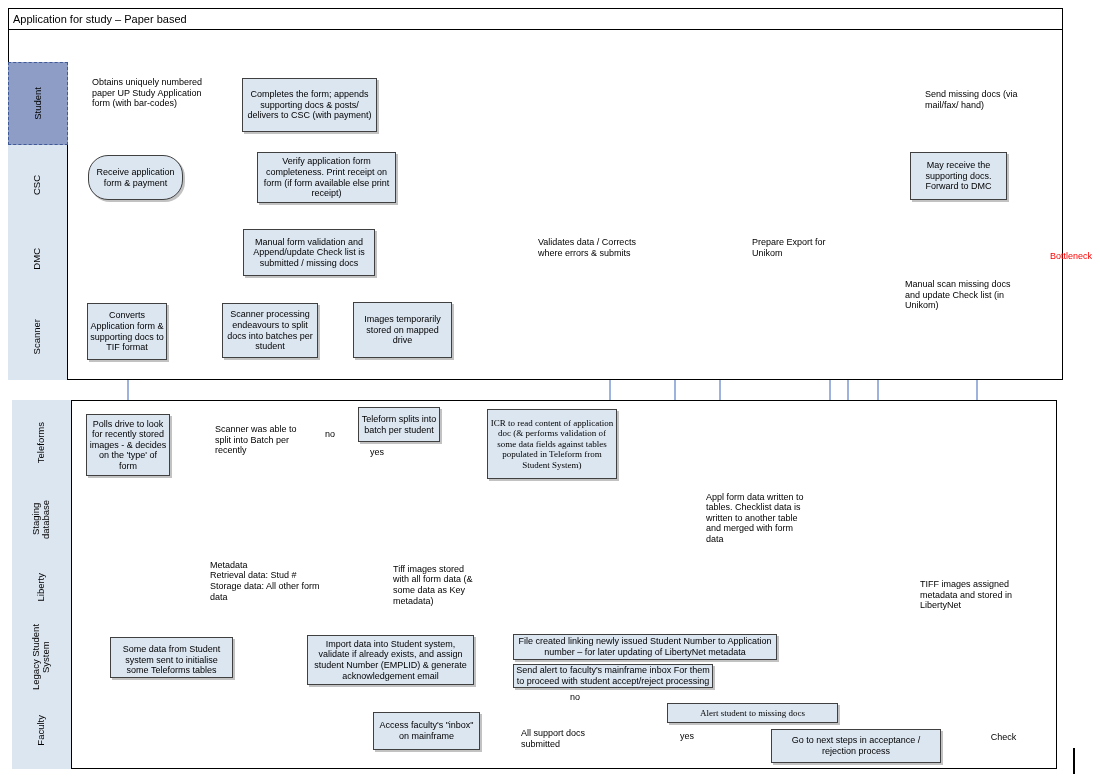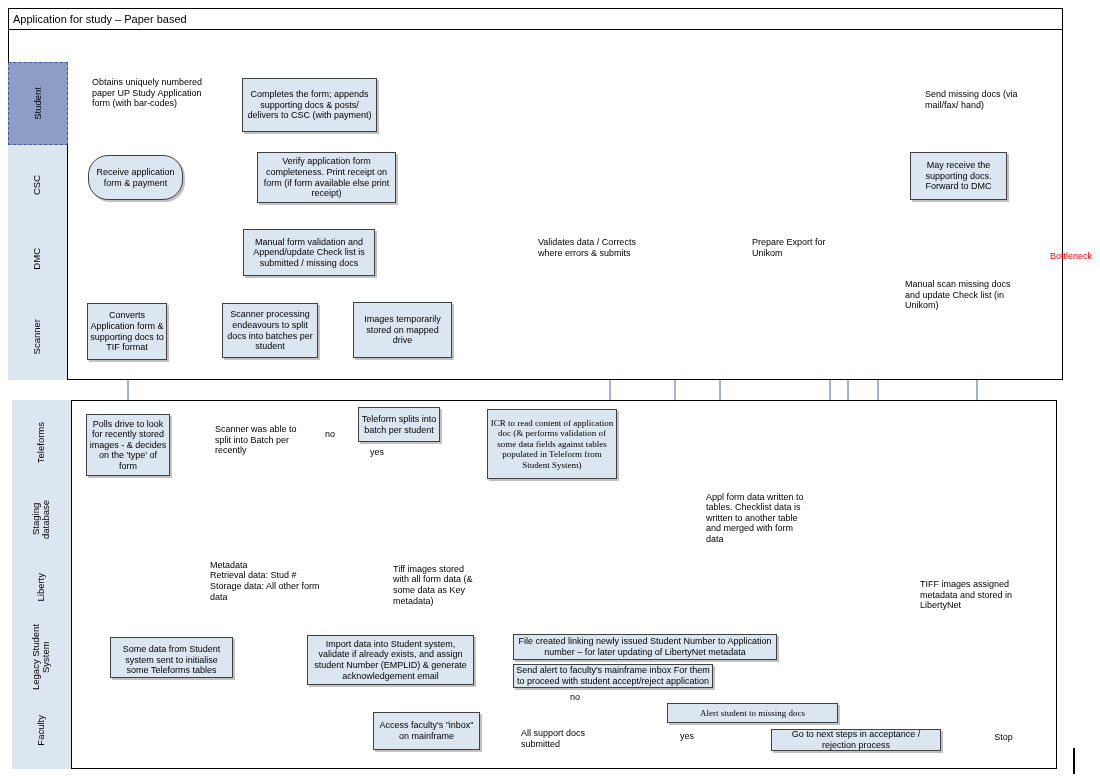--- a/index.html
+++ b/index.html
@@ -184,29 +184,29 @@
 <div class="box" style="left:110px;top:637px;width:123px;height:41px;align-items:flex-end;">
     <span>Some data from Student system sent to initialise some Teleforms tables</span>
   </div>
 <div class="box" style="left:307px;top:635px;width:167px;height:50px;">
     <span>Import data into Student system, validate if already exists, and assign student Number (EMPLID) &amp; generate acknowledgement email</span>
   </div>
 <div class="box" style="left:513px;top:634px;width:264px;height:26px;">
     <span>File created linking newly issued Student Number to Application number – for later updating of LibertyNet metadata</span>
   </div>
 <div class="box" style="left:513px;top:664px;width:200px;height:24px;">
-    <span>Send alert to faculty's mainframe inbox For them to proceed with student accept/reject application</span>
+    <span>Send alert to faculty's mainframe inbox For them to proceed with student accept/reject processing</span>
   </div>
 <div class="box" style="left:373px;top:712px;width:107px;height:38px;">
     <span>Access faculty's "inbox" on mainframe</span>
   </div>
 <div class="box" style="left:667px;top:703px;width:171px;height:20px;font-family:Liberation Serif, serif;">
     <span>Alert student to missing docs</span>
   </div>
-<div class="box" style="left:771px;top:729px;width:170px;height:22px;">
+<div class="box" style="left:771px;top:729px;width:170px;height:34px;">
     <span>Go to next steps in acceptance / rejection process</span>
   </div>
 
 <div class="lbl" style="left:92px;top:74px;width:120px;height:38px;">
     <span>Obtains uniquely numbered paper UP Study Application form (with bar-codes)</span>
   </div>
 <div class="lbl" style="left:925px;top:80px;width:96px;height:40px;">
     <span>Send missing docs (via mail/fax/ hand)</span>
   </div>
 <div class="lbl" style="left:538px;top:230px;width:100px;height:36px;">
@@ -230,21 +230,21 @@
 <div class="lbl" style="left:393px;top:558px;width:82px;height:54px;">
     <span>Tiff images stored with all form data (&amp; some data as Key metadata)</span>
   </div>
 <div class="lbl" style="left:920px;top:574px;width:108px;height:42px;">
     <span>TIFF images assigned metadata and stored in LibertyNet</span>
   </div>
 <div class="lbl" style="left:521px;top:722px;width:84px;height:34px;">
     <span>All support docs submitted</span>
   </div>
 <div class="lbl" style="left:964px;top:726px;width:79px;height:22px;">
-    <span>Stop</span>
+    <span>Check</span>
   </div>
 
 <div class="edge-lbl" style="left:325px;top:429px;"><span>no</span></div>
 <div class="edge-lbl" style="left:370px;top:447px;"><span>yes</span></div>
 <div class="edge-lbl" style="left:570px;top:692px;"><span>no</span></div>
 <div class="edge-lbl" style="left:680px;top:731px;"><span>yes</span></div>
 
 <div class="bottleneck"><span>Bottleneck</span></div>
 
 <div class="caret"></div>

